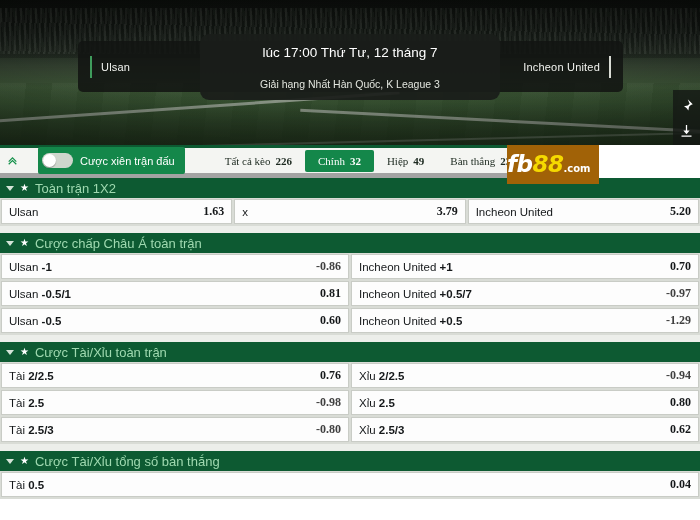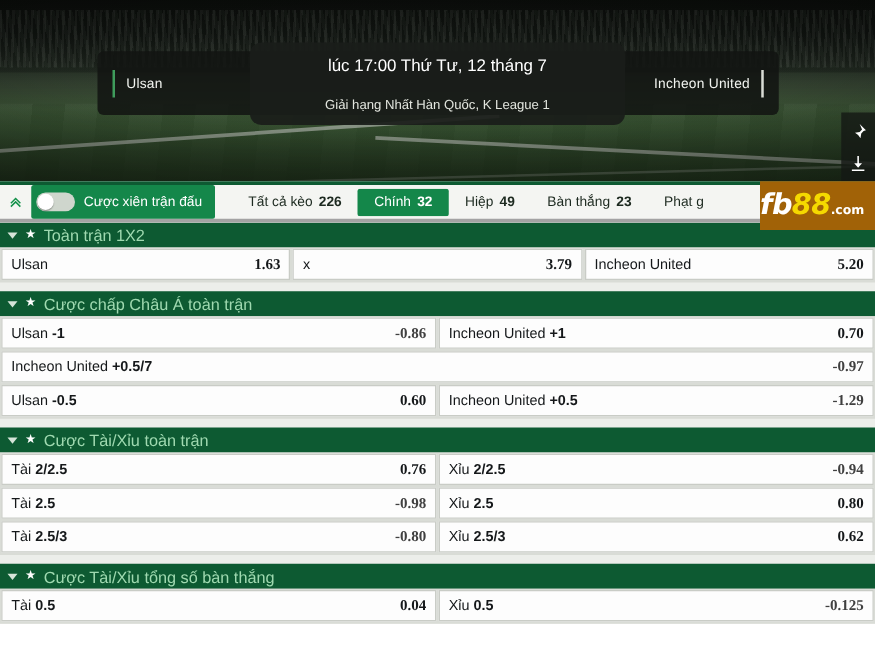--- a/index.html
+++ b/index.html
@@ -115,25 +115,25 @@
   .rail-icon {
     width: 22px; height: 22px;
     display: flex; align-items: center; justify-content: center;
     color: #ffffff;
   }
   .rail-icon svg { width: 15px; height: 15px; fill: #ffffff; }
 
   
   .toolbar {
     position: relative;
-    width: 700px; height: 33px;
+    width: 599px; height: 33px;
     background: #f4f5f2;
     border-top: 3px solid #0d5a32;
-    border-bottom: 3px solid #a3a3a3;
-    display: flex; align-items: center;
+    border-bottom: 5px solid #a3a3a3;
+    display: flex; align-items: center; gap: 13px;
   }
   .collapse-btn {
     width: 22px; height: 27px; margin-left: 1px;
     display: flex; align-items: center; justify-content: center;
     color: #128243;
   }
   .collapse-btn svg { width: 13px; height: 13px; stroke: #14914a; fill: none; stroke-width: 2.2; }
 
   .parlay {
     height: 27px;
@@ -160,20 +160,21 @@
   }
   .parlay-label { color: #ffffff; font-size: 11px; white-space: nowrap; }
 
   .tabs {
     display: flex; 
     margin-left: 14px;
     gap: 0;
     flex: 1 1 auto;
     min-width: 0;
     overflow: hidden;
+    font-family: Liberation Serif, serif;
   }
   .tab {
     display: flex; align-items: baseline; gap: 5px;
     padding: 5px 13px;
     font-size: 11px; color: #1d2a20;
     white-space: nowrap;
     border-radius: 2px;
   }
   .tab .tab-count { font-weight: bold; }
   .tab.active {
@@ -268,21 +269,21 @@
       <span>Ulsan</span>
     </div>
     <div class="team away">
       <span>Incheon United</span>
       <span class="team-bar"></span>
     </div>
   </div>
 
   <div class="match-center">
     <div class="match-time">lúc 17:00 Thứ Tư, 12 tháng 7</div>
-    <div class="match-league">Giải hạng Nhất Hàn Quốc, K League 1</div>
+    <div class="match-league">Giải hạng Nhất Hàn Quốc, K League 3</div>
   </div>
 
   <div class="icon-rail">
     <div class="rail-icon">
       <svg viewBox="0 0 24 24">
           <path d="M14 2l8 8-3 1-3 3-1 6-3-4-5 5 5-5-4-3 6-1 3-3z"></path>
         </svg>
     </div>
     <div class="rail-icon">
       <svg viewBox="0 0 24 24">
@@ -372,20 +373,24 @@
             <span class="cell-label">Ulsan<b> -1</b></span>
             <span class="cell-odd odd-neg">-0.86</span>
           </div>
           <div class="cell">
             <span class="cell-label">Incheon United<b> +1</b></span>
             <span class="cell-odd odd-pos">0.70</span>
           </div>
         </div>
         <div class="row">
           <div class="cell">
+            <span class="cell-label">Ulsan<b> -0.5/1</b></span>
+            <span class="cell-odd odd-pos">0.81</span>
+          </div>
+          <div class="cell">
             <span class="cell-label">Incheon United<b> +0.5/7</b></span>
             <span class="cell-odd odd-neg">-0.97</span>
           </div>
         </div>
         <div class="row">
           <div class="cell">
             <span class="cell-label">Ulsan<b> -0.5</b></span>
             <span class="cell-odd odd-pos">0.60</span>
           </div>
           <div class="cell">
@@ -439,20 +444,16 @@
         <span class="caret"></span>
         <span class="star">★</span>
         <span class="sec-title">Cược Tài/Xỉu tổng số bàn thắng</span>
       </div>
       <div class="rows">
         <div class="row">
           <div class="cell">
             <span class="cell-label">Tài<b> 0.5</b></span>
             <span class="cell-odd odd-pos">0.04</span>
           </div>
-          <div class="cell">
-            <span class="cell-label">Xỉu<b> 0.5</b></span>
-            <span class="cell-odd odd-neg">-0.125</span>
-          </div>
         </div>
       </div>
     </div>
   </div>
 
 </body></html>

